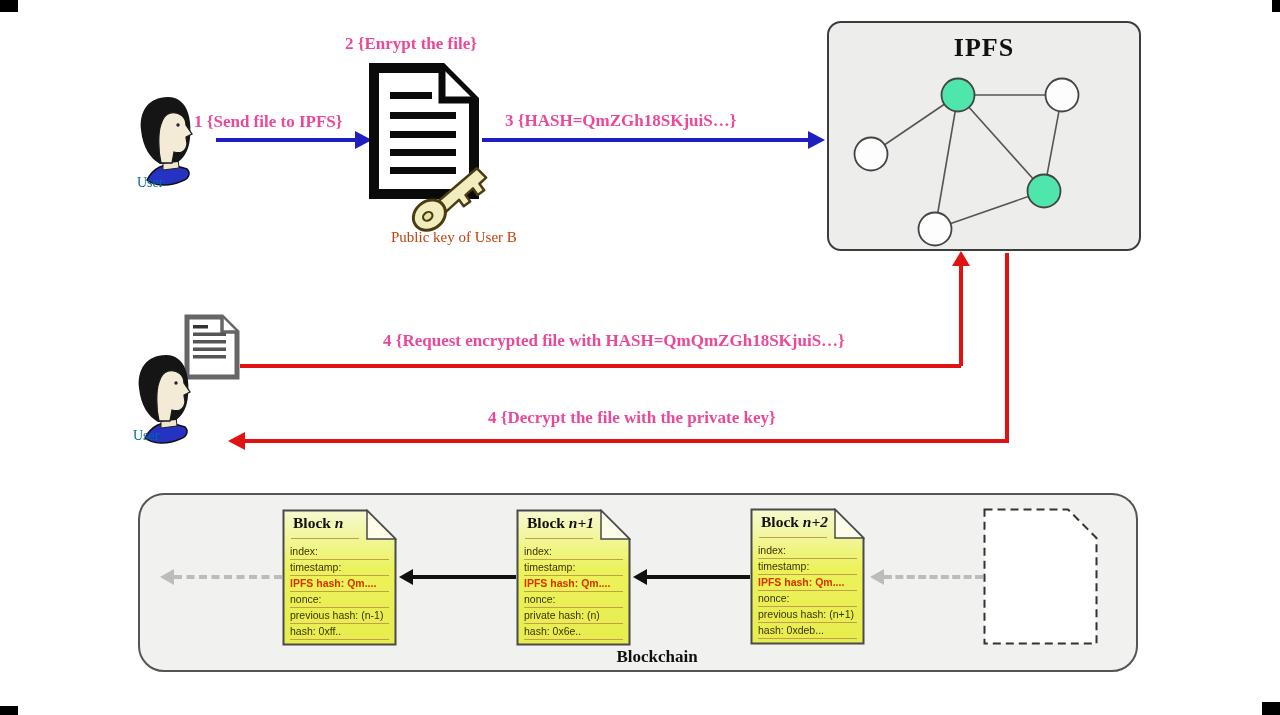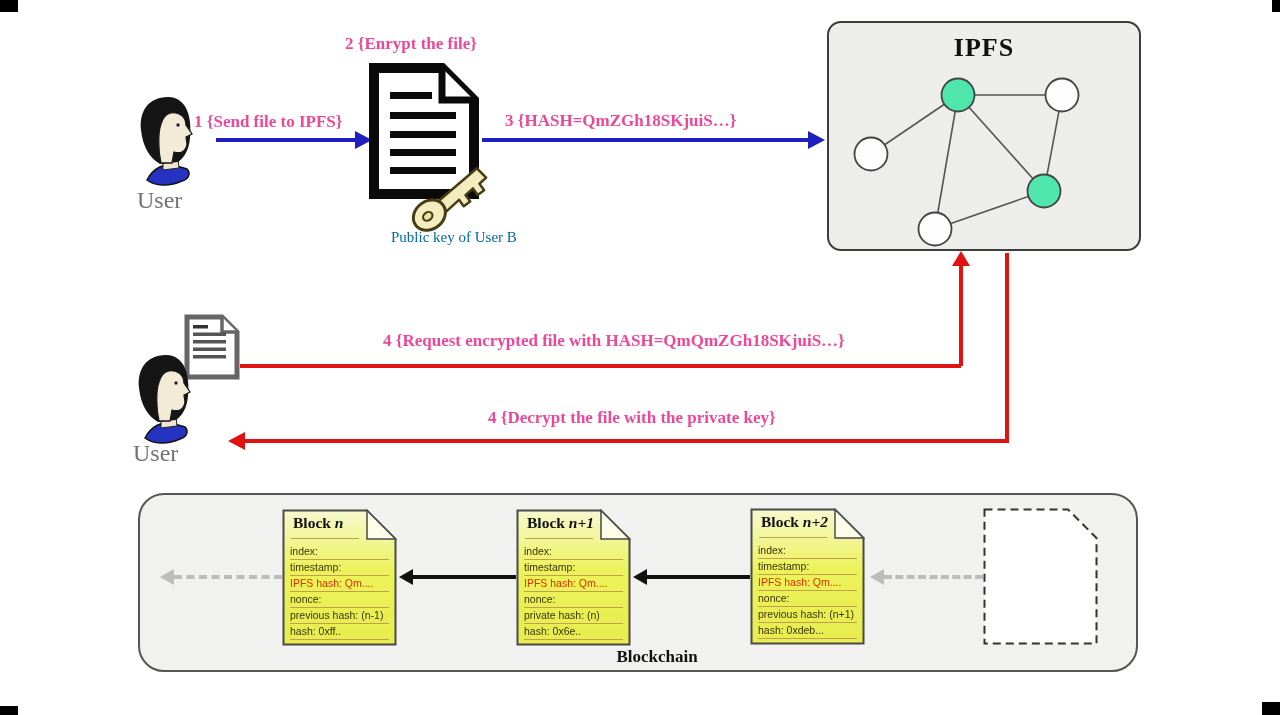--- a/index.html
+++ b/index.html
@@ -1,22 +1,22 @@
 <!DOCTYPE html>
 <html><head>
 <meta charset="utf-8">
 <style>
   html,body{margin:0;padding:0;background:#fff;}
   .stage{position:relative;width:1280px;height:715px;background:#ffffff;overflow:hidden;
          font-family:"Liberation Serif", serif;}
   .abs{position:absolute;}
   .corner{position:absolute;background:#000;}
   .steplabel{position:absolute;font-weight:bold;font-size:17px;color:#ec4899;white-space:nowrap;}
-  .userlabel{position:absolute;font-size:24px;color:#737373;margin-top:12px;}
-  .caption{position:absolute;font-size:15px;color:#0369a1;white-space:nowrap;text-align:center;}
+  .userlabel{position:absolute;font-size:14px;color:#0369a1;}
+  .caption{position:absolute;font-size:15px;color:#c2410c;white-space:nowrap;text-align:center;}
   
   .line{position:absolute;}
   .blue{background:#1f1fbf;}
   .red{background:#e11212;}
   .black{background:#111;}
   .head-right-blue{position:absolute;width:0;height:0;border-top:9px solid transparent;border-bottom:9px solid transparent;border-left:17px solid #1f1fbf;}
   .head-left-red{position:absolute;width:0;height:0;border-top:9px solid transparent;border-bottom:9px solid transparent;border-right:17px solid #e11212;}
   .head-up-red{position:absolute;width:0;height:0;border-left:9px solid transparent;border-right:9px solid transparent;border-bottom:15px solid #e11212;}
   .head-left-black{position:absolute;width:0;height:0;border-top:8px solid transparent;border-bottom:8px solid transparent;border-right:14px solid #111;}
   .head-left-gray{position:absolute;width:0;height:0;border-top:8px solid transparent;border-bottom:8px solid transparent;border-right:14px solid #bcbcbc;}
@@ -29,21 +29,21 @@
   .chainbox{position:absolute;left:138px;top:493px;width:1000px;height:179px;background:#f1f1ef;
             border:2px solid #555;border-radius:26px;box-sizing:border-box;}
   .chaincap{position:absolute;left:597px;top:647px;width:120px;text-align:center;font-weight:bold;font-size:17px;color:#111;}
   .note{position:absolute;width:115px;height:122px;}
   .note svg.bg{position:absolute;left:0;top:0;width:115px;height:137px;}
   .ntitle{position:absolute;left:11px;top:5px;font-size:15.5px;font-weight:600;color:#111;white-space:nowrap;}
   .ntitle em{font-style:italic;}
   .ntitle-rule{position:absolute;left:9px;top:29px;width:68px;height:1px;background:#b9a14e;}
   .nfields{position:absolute;left:8px;right:8px;top:36px;font-family:"Liberation Sans",sans-serif;}
   .nf{font-size:10.5px;line-height:1;color:#3f3208;border-bottom:1px solid #bda24b;padding:1px 0 2.5px 0;margin-bottom:1px;white-space:nowrap;overflow:hidden;}
-  .nf.hl{color:#d83200;font-weight:normal;}
+  .nf.hl{color:#d83200;font-weight:bold;}
 </style>
 </head>
 <body>
 
 <div class="stage">
 
   <svg width="0" height="0" style="position:absolute">
     <defs>
       <linearGradient id="noteGrad" x1="0" y1="0" x2="0" y2="1">
         <stop offset="0" stop-color="#f7f9d0"></stop>

